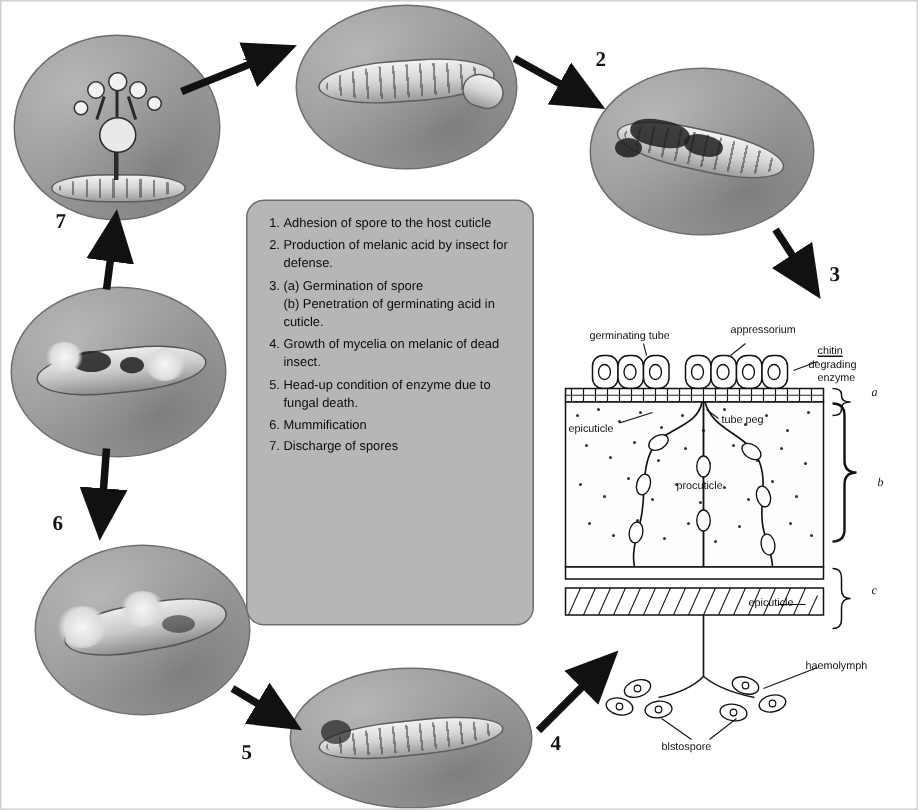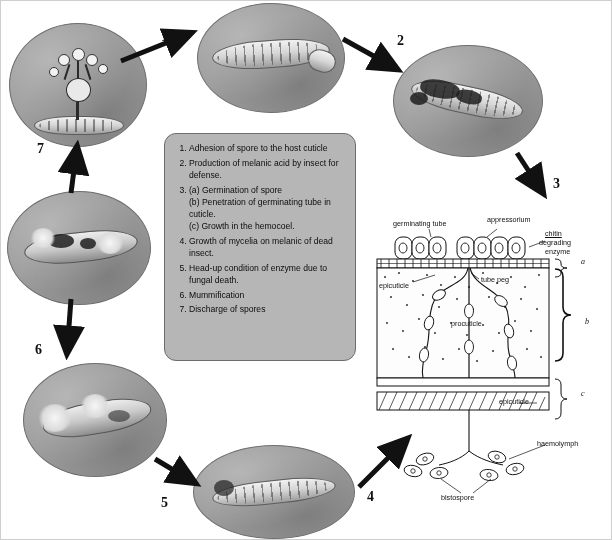--- a/index.html
+++ b/index.html
@@ -99,21 +99,21 @@
     color: #111;
     font-family: "Liberation Serif", serif;
   }
 
   
   #legend {
     position: absolute;
     left: 163px;
     top: 132px;
     width: 192px;
-    height: 228px;
+    height: 284px;
     background: #b6b6b6;
     border: 1px solid #6d6d6d;
     border-radius: 12px;
     box-sizing: border-box;
     padding: 8px 8px 6px 6px;
   }
   #legend ol {
     margin: 0;
     padding: 0 0 0 18px;
     list-style: decimal;
@@ -261,22 +261,21 @@
   <div class="num" style="left:160px; top:494px;">5</div>
   <div class="num" style="left:34px; top:341px;">6</div>
   <div class="num" style="left:36px; top:140px;">7</div>
 
   <div id="legend">
     <ol>
       <li>Adhesion of spore to the host cuticle</li>
       <li>Production of melanic acid by insect for defense.</li>
       <li>
         <span>(a) Germination of spore</span>
-        <div>(b) Penetration of germinating tube in cuticle.</div>
-        <div>(c) Growth in the hemocoel.</div>
+        <div>(b) Penetration of germinating acid in cuticle.</div>
       </li>
       <li>Growth of mycelia on melanic of dead insect.</li>
       <li>Head-up condition of enzyme due to fungal death.</li>
       <li>Mummification</li>
       <li>Discharge of spores</li>
     </ol>
   </div>
 
   <div id="inset">
 

